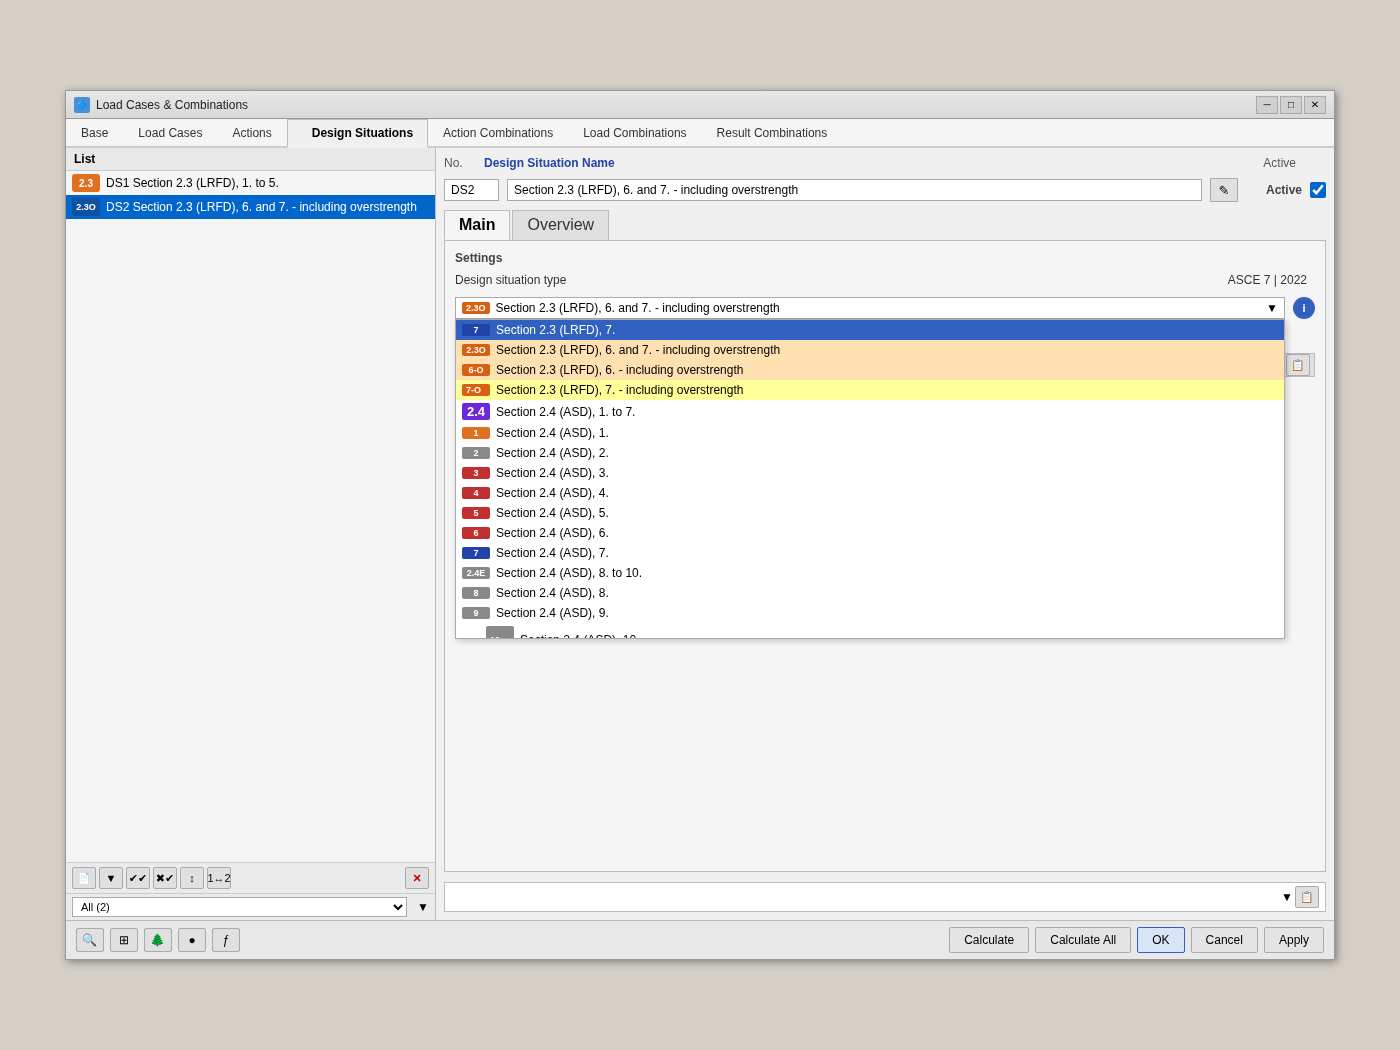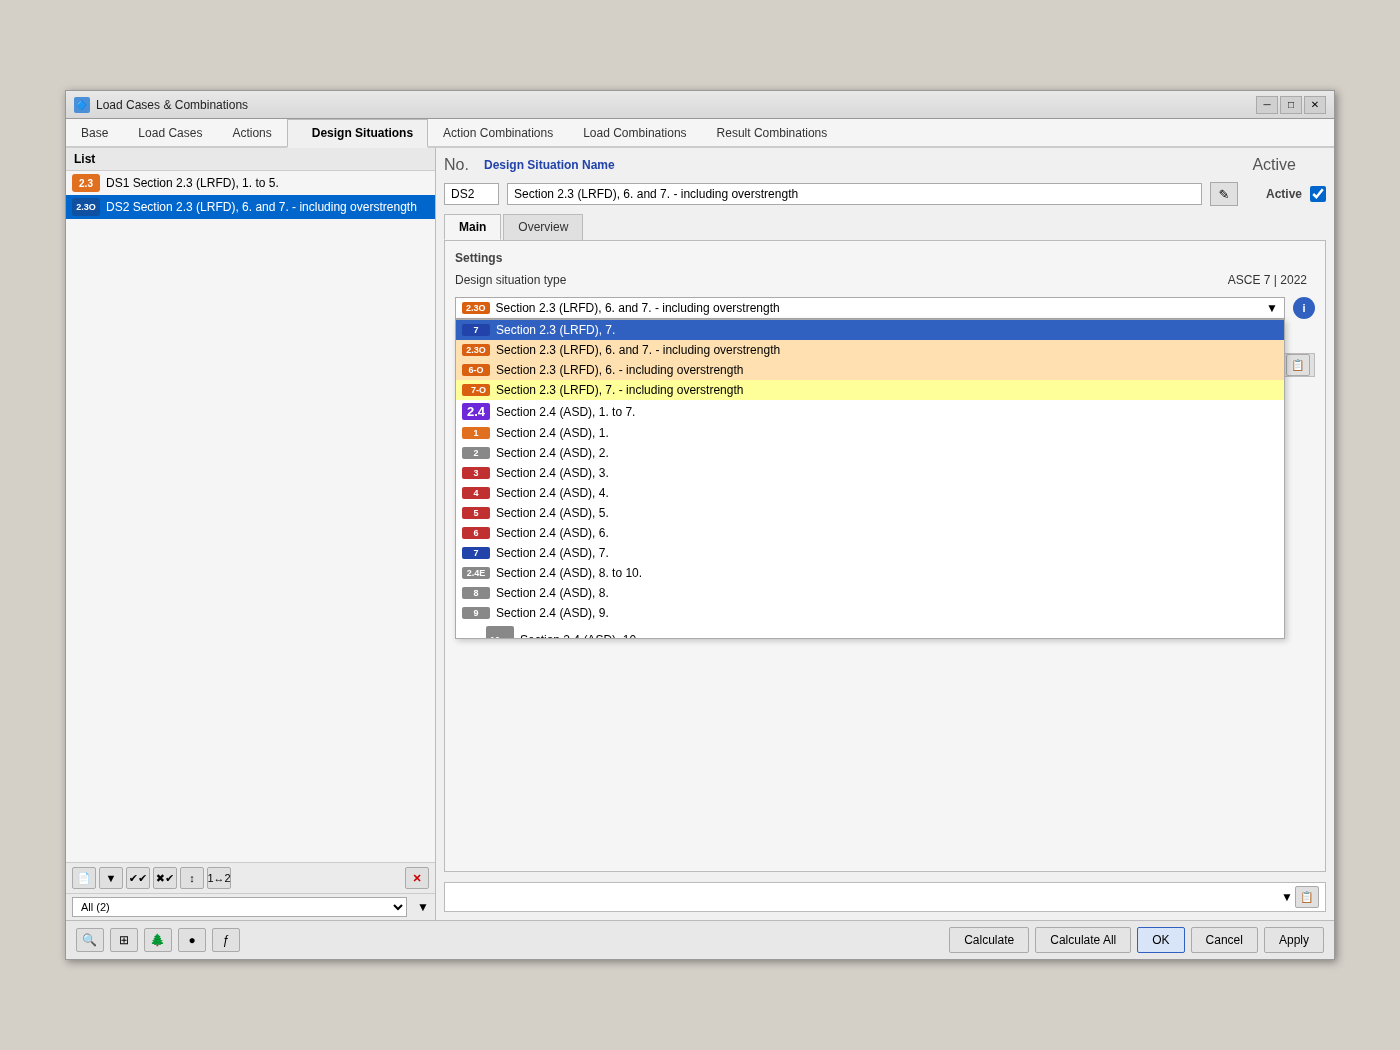--- a/index.html
+++ b/index.html
@@ -25,28 +25,28 @@
     .badge-blue { background: #1050a0; }
     .list-toolbar { border-top: 1px solid #ccc; padding: 4px 6px; display: flex; align-items: center; gap: 3px; background: #ebebeb; }
     .list-toolbar button { padding: 2px 5px; font-size: 11px; background: #e0e0e0; border: 1px solid #aaa; cursor: pointer; border-radius: 2px; }
     .tb-btn { width: 24px; height: 22px; background: #e0e0e0; border: 1px solid #aaa; cursor: pointer; border-radius: 2px; display: flex; align-items: center; justify-content: center; font-size: 11px; }
     .tb-del { color: #cc0000; font-weight: bold; }
     .list-filter { display: flex; align-items: center; border-top: 1px solid #ccc; padding: 3px 6px; background: #ebebeb; gap: 10px; }
     .list-filter select { flex: 1; font-size: 11px; border: 1px solid #aaa; background: white; padding: 2px 4px; }
     .right-panel { flex: 1; display: flex; flex-direction: column; padding: 8px; background: #f0f0f0; overflow-y: auto; }
     .field-row { display: flex; align-items: center; gap: 8px; margin-bottom: 8px; }
     .field-label { color: #2244aa; font-weight: bold; font-size: 12px; min-width: 30px; }
-    .field-label2 { color: #555; font-size: 16px; }
+    .field-label2 { color: #555; font-size: 12px; }
     .ds-name-input { flex: 1; border: 1px solid #aaa; padding: 3px 6px; background: white; }
     .ds-id-input { width: 60px; border: 1px solid #aaa; padding: 3px 6px; background: white; }
     .active-label { font-weight: bold; color: #444; margin-right: 4px; }
     .checkbox-active { width: 16px; height: 16px; accent-color: #0066cc; }
     .edit-btn { width: 28px; height: 24px; background: #e0e0e0; border: 1px solid #aaa; cursor: pointer; display: flex; align-items: center; justify-content: center; font-size: 13px; }
     .tabs-row { display: flex; margin-bottom: 0; border-bottom: 1px solid #bbb; }
-    .sub-tab { padding: 5px 14px; cursor: pointer; background: #e0e0e0; border: 1px solid #bbb; border-bottom: none; color: #333; font-size: 12px; margin-right: 2px; }
+    .sub-tab { padding: 5px 14px; cursor: pointer; background: #e0e0e0; border: 1px solid #bbb; border-bottom: none; color: #333; font-size: 16px; margin-right: 2px; }
     .sub-tab.active { background: #f5f5f5; border-bottom: 1px solid #f5f5f5; font-weight: bold; color: #000; }
     .settings-panel { background: #f5f5f5; border: 1px solid #bbb; border-top: none; padding: 10px; flex: 1; }
     .section-title { font-size: 12px; color: #444; font-weight: bold; margin-bottom: 8px; }
     .dst-row { display: flex; align-items: center; gap: 8px; margin-bottom: 10px; }
     .dst-label { color: #333; font-size: 12px; flex: 1; }
     .dst-value { font-size: 12px; color: #333; margin-left: auto; margin-right: 8px; }
     .dropdown-container { position: relative; width: 100%; }
     .dropdown-selected { display: flex; align-items: center; border: 1px solid #aaa; background: white; padding: 3px 6px; cursor: pointer; justify-content: space-between; }
     .dropdown-list { position: absolute; top: 100%; left: 0; right: 0; border: 1px solid #aaa; background: white; z-index: 100; max-height: 320px; overflow-y: auto; box-shadow: 2px 2px 6px rgba(0,0,0,0.2); }
     .dropdown-item { display: flex; align-items: center; padding: 3px 6px; cursor: pointer; gap: 6px; }
@@ -185,21 +185,21 @@
                 <span style="background:#d86010;color:white;border-radius:2px;padding:1px 4px;font-size:9px;font-weight:bold;min-width:28px;text-align:center;">2.3O</span>
                 <span>Section 2.3 (LRFD), 6. and 7. - including overstrength</span>
               </div>
 
               <div class="dropdown-item orange-row">
                 <span style="background:#d86010;color:white;border-radius:2px;padding:1px 4px;font-size:9px;font-weight:bold;min-width:28px;text-align:center;">6-O</span>
                 <span>Section 2.3 (LRFD), 6. - including overstrength</span>
               </div>
 
               <div class="dropdown-item yellow-row">
-                <span style="background:#d86010;color:white;border-radius:2px;padding:1px 4px;font-size:9px;font-weight:bold;min-width:28px;text-align:right;">7-O</span>
+                <span style="background:#d86010;color:white;border-radius:2px;padding:1px 4px;font-size:9px;font-weight:bold;min-width:28px;text-align:left;">7-O</span>
                 <span>Section 2.3 (LRFD), 7. - including overstrength</span>
               </div>
 
               <div class="dropdown-item">
                 <span style="background:#6d28d9;color:white;border-radius:2px;padding:1px 4px;font-size:13px;font-weight:bold;min-width:28px;text-align:center;">2.4</span>
                 <span>Section 2.4 (ASD), 1. to 7.</span>
               </div>
 
               <div class="dropdown-item">
                 <span style="background:#e07020;color:white;border-radius:2px;padding:1px 4px;font-size:9px;font-weight:bold;min-width:28px;text-align:center;">1</span>

